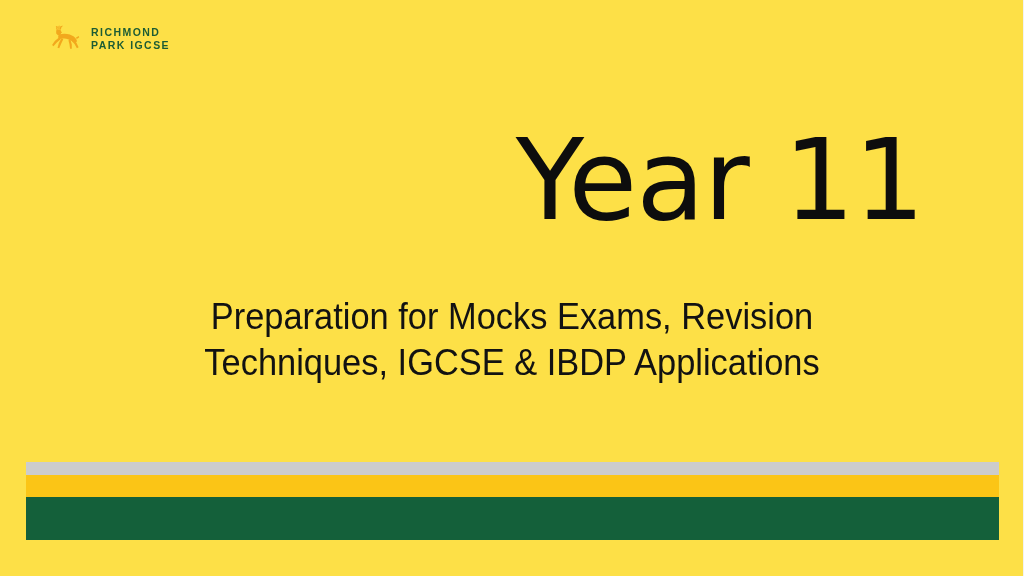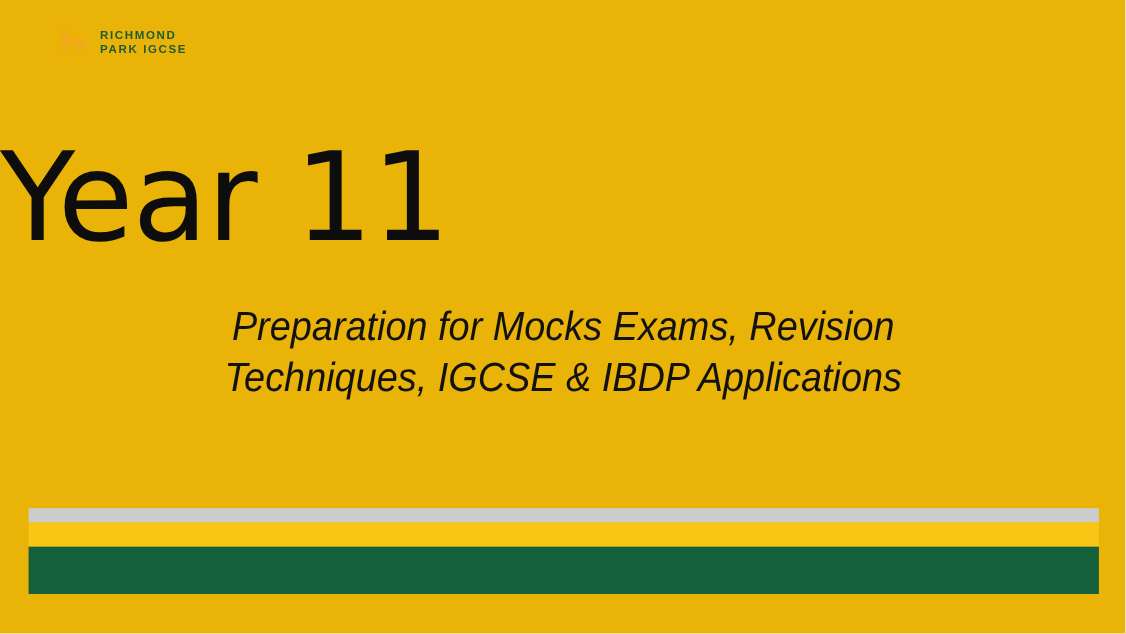--- a/index.html
+++ b/index.html
@@ -11,21 +11,21 @@
     width: 1024px;
     height: 576px;
     font-family: "Liberation Sans", sans-serif;
     -webkit-font-smoothing: antialiased;
   }
 
   #slide {
     position: relative;
     width: 1024px;
     height: 576px;
-    background: #eab308;
+    background: #fde047;
     overflow: hidden;
     box-sizing: border-box;
     border-right: 1px solid #f2f2f2;
   }
 
   
   #logo {
     position: absolute;
     left: 48px;
     top: 22px;
@@ -53,40 +53,39 @@
     color: #1d5c34;
     white-space: nowrap;
   }
 
   
   #title-block {
     position: absolute;
     left: 0;
     top: 124px;
     width: 924px;
-    text-align: left;
+    text-align: right;
   }
   #slide-title {
     font-family: "DejaVu Sans", sans-serif;
     font-size: 112px;
     font-weight: normal;
     line-height: 1.0;
     color: #0d0d0d;
     letter-spacing: -1px;
     margin: 0;
     padding: 0;
   }
 
   #subtitle-block {
     position: absolute;
     left: 0;
-    top: 274px;
+    top: 294px;
     width: 1024px;
     text-align: center;
-    font-style: italic;
   }
   .subtitle-line {
     font-family: "Liberation Sans", sans-serif;
     font-size: 37px;
     font-weight: normal;
     line-height: 1.25;
     color: #121212;
     margin: 0;
     padding: 0;
     transform: scaleX(0.93);

